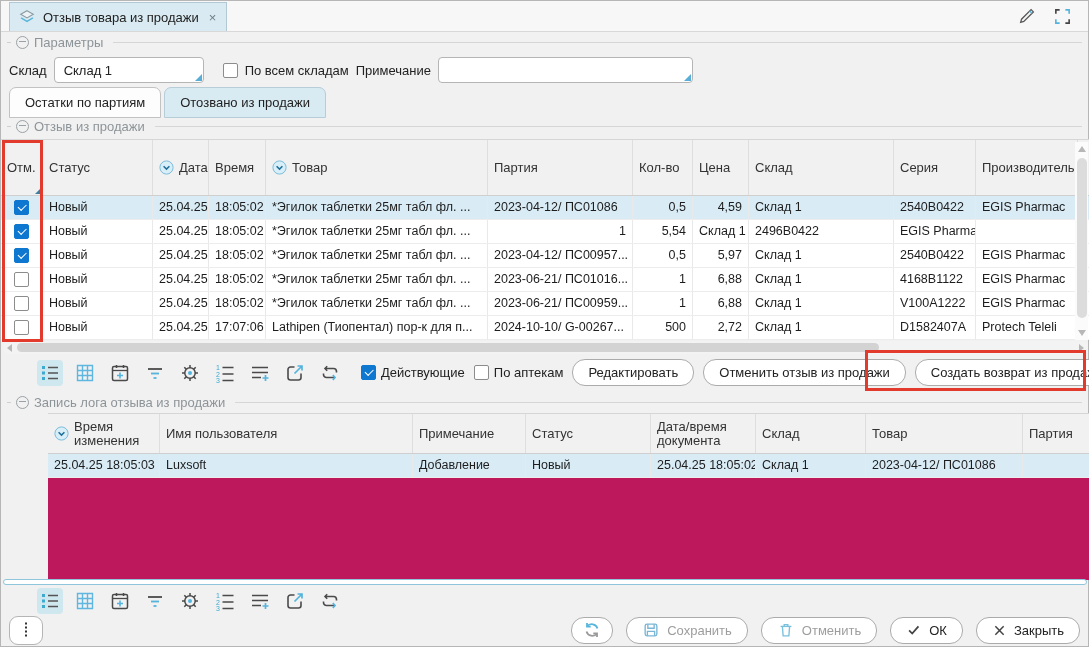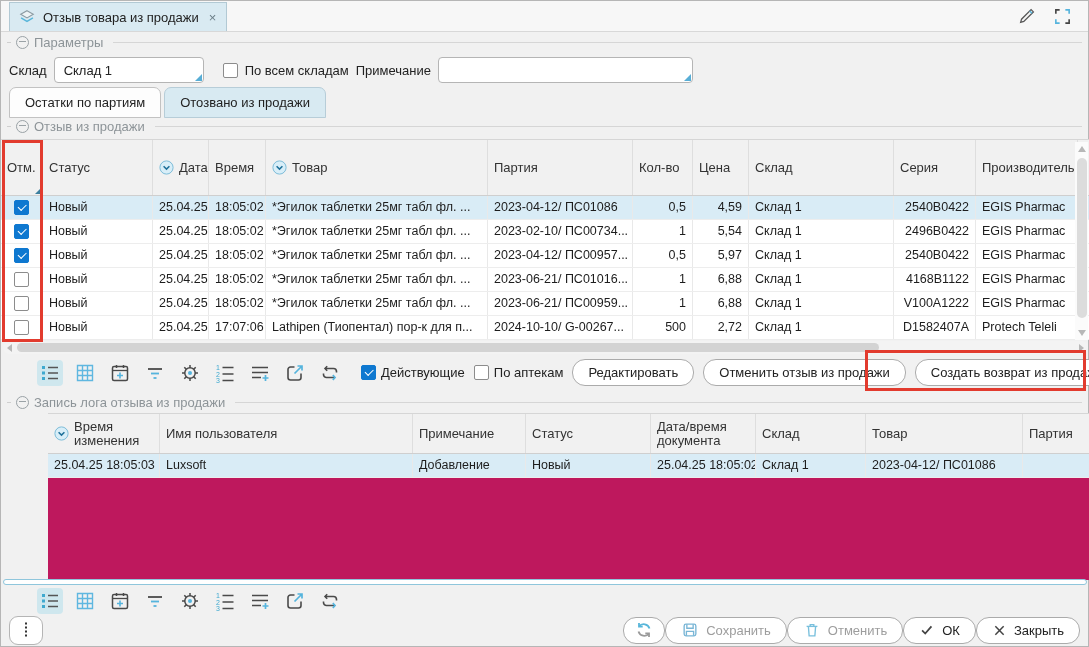--- a/index.html
+++ b/index.html
@@ -62,21 +62,21 @@
   .hcell{display:flex;align-items:center;gap:5px;padding:0 6px;font-size:13px;color:#333;
          border-right:1px solid #dedede;overflow:hidden;position:relative;box-sizing:border-box;white-space:nowrap;}
   .hcell.hr{justify-content:flex-start;}
   .hcell.mark::after{content:"";position:absolute;right:1px;bottom:1px;
          border-left:6px solid transparent;border-bottom:6px solid #3c7f9e;}
   .drow{height:24px;border-bottom:1px solid #ededed;background:#fff;box-sizing:border-box;}
   .drow.sel{background:#d9ecf6;}
   .dcell{font-size:12.5px;color:#1d1d1d;line-height:23px;padding:0 6px;border-right:1px solid #e9e9e9;
          overflow:hidden;white-space:nowrap;box-sizing:border-box;}
   .dcell.ar{text-align:right;}
-  .dcell.actr{text-align:right;}
+  .dcell.actr{text-align:left;}
   .dcell.ckc{display:flex;align-items:center;justify-content:center;padding:0;}
   .sorticon{flex:0 0 auto;display:inline-flex;}
 
   
   .vscroll{position:absolute;top:2px;right:1px;width:13px;height:198px;background:#fbfbfb;}
   .vs-up,.vs-down{position:absolute;left:3px;width:0;height:0;}
   .vs-up{top:4px;border-left:4px solid transparent;border-right:4px solid transparent;border-bottom:6px solid #b7b7b7;}
   .vs-down{bottom:4px;border-left:4px solid transparent;border-right:4px solid transparent;border-top:6px solid #b7b7b7;}
   .vs-thumb{position:absolute;left:1.5px;top:16px;width:10px;height:160px;background:#dcdcdc;border-radius:5px;}
 
@@ -107,21 +107,21 @@
 
   
   .redrect{position:absolute;border:3px solid #e23b2e;box-sizing:border-box;pointer-events:none;z-index:6;}
   #redrect-mark{left:1px;top:139px;width:41px;height:202px;}
   #redrect-create{left:864px;top:349px;width:221px;height:41px;}
 
   
   .footer{position:absolute;top:614px;left:8px;right:8px;height:30px;display:flex;align-items:center;}
   .menu-btn{width:34px;height:29px;border:1px solid #b5b5b5;border-radius:9px;background:#fff;
             display:flex;align-items:center;justify-content:center;}
-  .footer-right{margin-left:auto;display:flex;align-items:center;gap:0;}
+  .footer-right{margin-left:auto;display:flex;align-items:center;gap:13px;}
   .icon-only{width:42px;padding:0;}
   svg{display:block;}
 </style>
 </head>
 <body>
 <div class="app">
 
   <div class="tabbar">
     <div class="doctab">
       <span>
@@ -253,21 +253,20 @@
       <div class="dcell">EGIS Pharmac</div>
     </div>
     <div class="grid1 drow">
       <div class="dcell ckc">
           <div class="cb checked"></div>
         </div>
       <div class="dcell">Новый</div>
       <div class="dcell ar">25.04.25</div>
       <div class="dcell ar">18:05:02</div>
       <div class="dcell">*Эгилок таблетки 25мг табл фл. ...</div>
-      <div class="dcell">2023-02-10/ ПС00734...</div>
       <div class="dcell ar">1</div>
       <div class="dcell ar">5,54</div>
       <div class="dcell">Склад 1</div>
       <div class="dcell actr">2496B0422</div>
       <div class="dcell">EGIS Pharmac</div>
     </div>
     <div class="grid1 drow">
       <div class="dcell ckc">
           <div class="cb checked"></div>
         </div>

